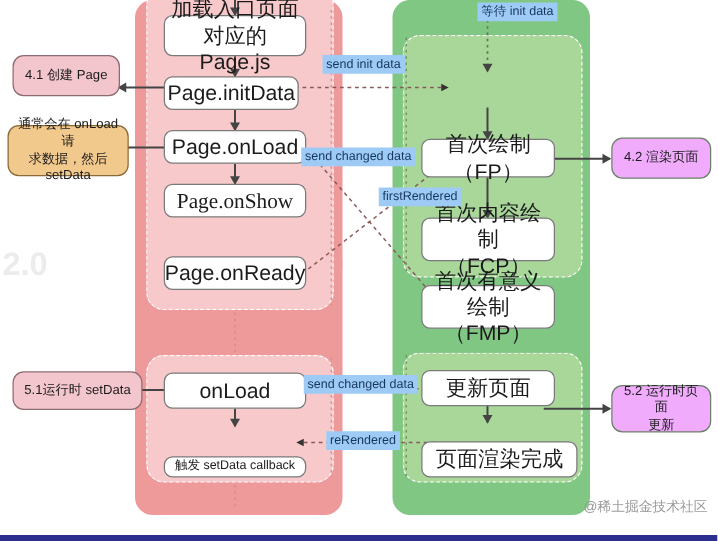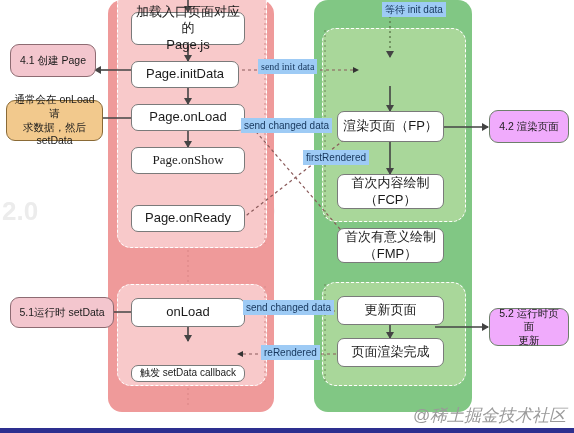--- a/index.html
+++ b/index.html
@@ -24,21 +24,21 @@
 
   
   .node{
     position:absolute;
     background:#ffffff;
     border:1.1px solid #7a7a7a;
     border-radius:7px;
     display:flex;align-items:center;justify-content:center;
     text-align:center;
     color:#1b1b1b;
-    font-size:13px;
+    font-size:17px;
     line-height:1.25;
     box-sizing:border-box;
     padding:2px 4px;
     white-space:pre-line;
   }
 
   
   .side{
     position:absolute;
     border-radius:9px;
@@ -89,25 +89,24 @@
     font-size:10px;
     line-height:13px;
     padding:1px 3px;
     white-space:nowrap;
     box-sizing:border-box;
   }
 
   
   .watermark{
     position:absolute;
-    right:8px;bottom:6px;
-    font-size:17px;
+    right:8px;bottom:20px;
+    font-size:11px;
     color:#9a9a9a;
     white-space:nowrap;
-    font-style:italic;
   }
   
   .ghost{
     position:absolute;color:#ececec;font-size:26px;font-weight:bold;
     user-select:none;
   }
   
   .bottom-strip{position:absolute;left:0;bottom:0;width:574px;height:5px;background:#2d2f8f;}
   svg.overlay{position:absolute;left:0;top:0;width:574px;height:433px;pointer-events:none;}
 </style>
@@ -198,41 +197,41 @@
   <div class="node" style="left:131px;top:12px;width:114px;height:33px;">加载入口页面对应的
 Page.js</div>
   <div class="node" style="left:131px;top:61px;width:108px;height:27px;">Page.initData</div>
   <div class="node" style="left:131px;top:104px;width:114px;height:27px;">Page.onLoad</div>
   <div class="node" style="left:131px;top:147px;width:114px;height:27px;font-family:Liberation Serif, serif;">Page.onShow</div>
   <div class="node" style="left:131px;top:205px;width:114px;height:27px;">Page.onReady</div>
 
   <div class="node" style="left:131px;top:298px;width:114px;height:29px;">onLoad</div>
   <div class="node" style="left:131px;top:341px;width:114px;height:17px;font-size:10px;margin-top:24px;">触发 setData callback</div>
 
-  <div class="node" style="left:337px;top:111px;width:107px;height:31px;">渲染页面（FP）</div>
+  <div class="node" style="left:337px;top:111px;width:107px;height:31px;">首次绘制（FP）</div>
   <div class="node" style="left:337px;top:174px;width:107px;height:35px;">首次内容绘制
 （FCP）</div>
 
   <div class="node" style="left:337px;top:228px;width:107px;height:35px;">首次有意义绘制
 （FMP）</div>
 
   <div class="node" style="left:337px;top:296px;width:107px;height:29px;">更新页面</div>
-  <div class="node" style="left:337px;top:338px;width:107px;height:29px;">页面渲染完成</div>
+  <div class="node" style="left:337px;top:353px;width:125px;height:29px;">页面渲染完成</div>
 
   <div class="side side-pink" style="left:10px;top:44px;width:86px;height:33px;">4.1 创建 Page</div>
   <div class="side side-orange" style="left:6px;top:100px;width:97px;height:41px;">通常会在 onLoad 请
 求数据，然后 setData</div>
   <div class="side side-pink" style="left:10px;top:297px;width:104px;height:31px;">5.1运行时 setData</div>
 
   <div class="side side-green" style="left:489px;top:110px;width:80px;height:33px;">4.2 渲染页面</div>
   <div class="side side-green" style="left:489px;top:308px;width:80px;height:38px;">5.2 运行时页面
 更新</div>
 
   <div class="msg" style="left:382px;top:2px;">等待 init data</div>
-  <div class="msg" style="left:258px;top:59px;font-family:Liberation Serif, serif;">send init data</div>
+  <div class="msg" style="left:258px;top:44px;">send init data</div>
   <div class="msg" style="left:241px;top:118px;">send changed data</div>
   <div class="msg" style="left:303px;top:150px;">firstRendered</div>
   <div class="msg" style="left:243px;top:300px;">send changed data</div>
   <div class="msg" style="left:261px;top:345px;">reRendered</div>
 
   <div class="watermark">@稀土掘金技术社区</div>
 
   <div class="bottom-strip"></div>
 </div>
 

